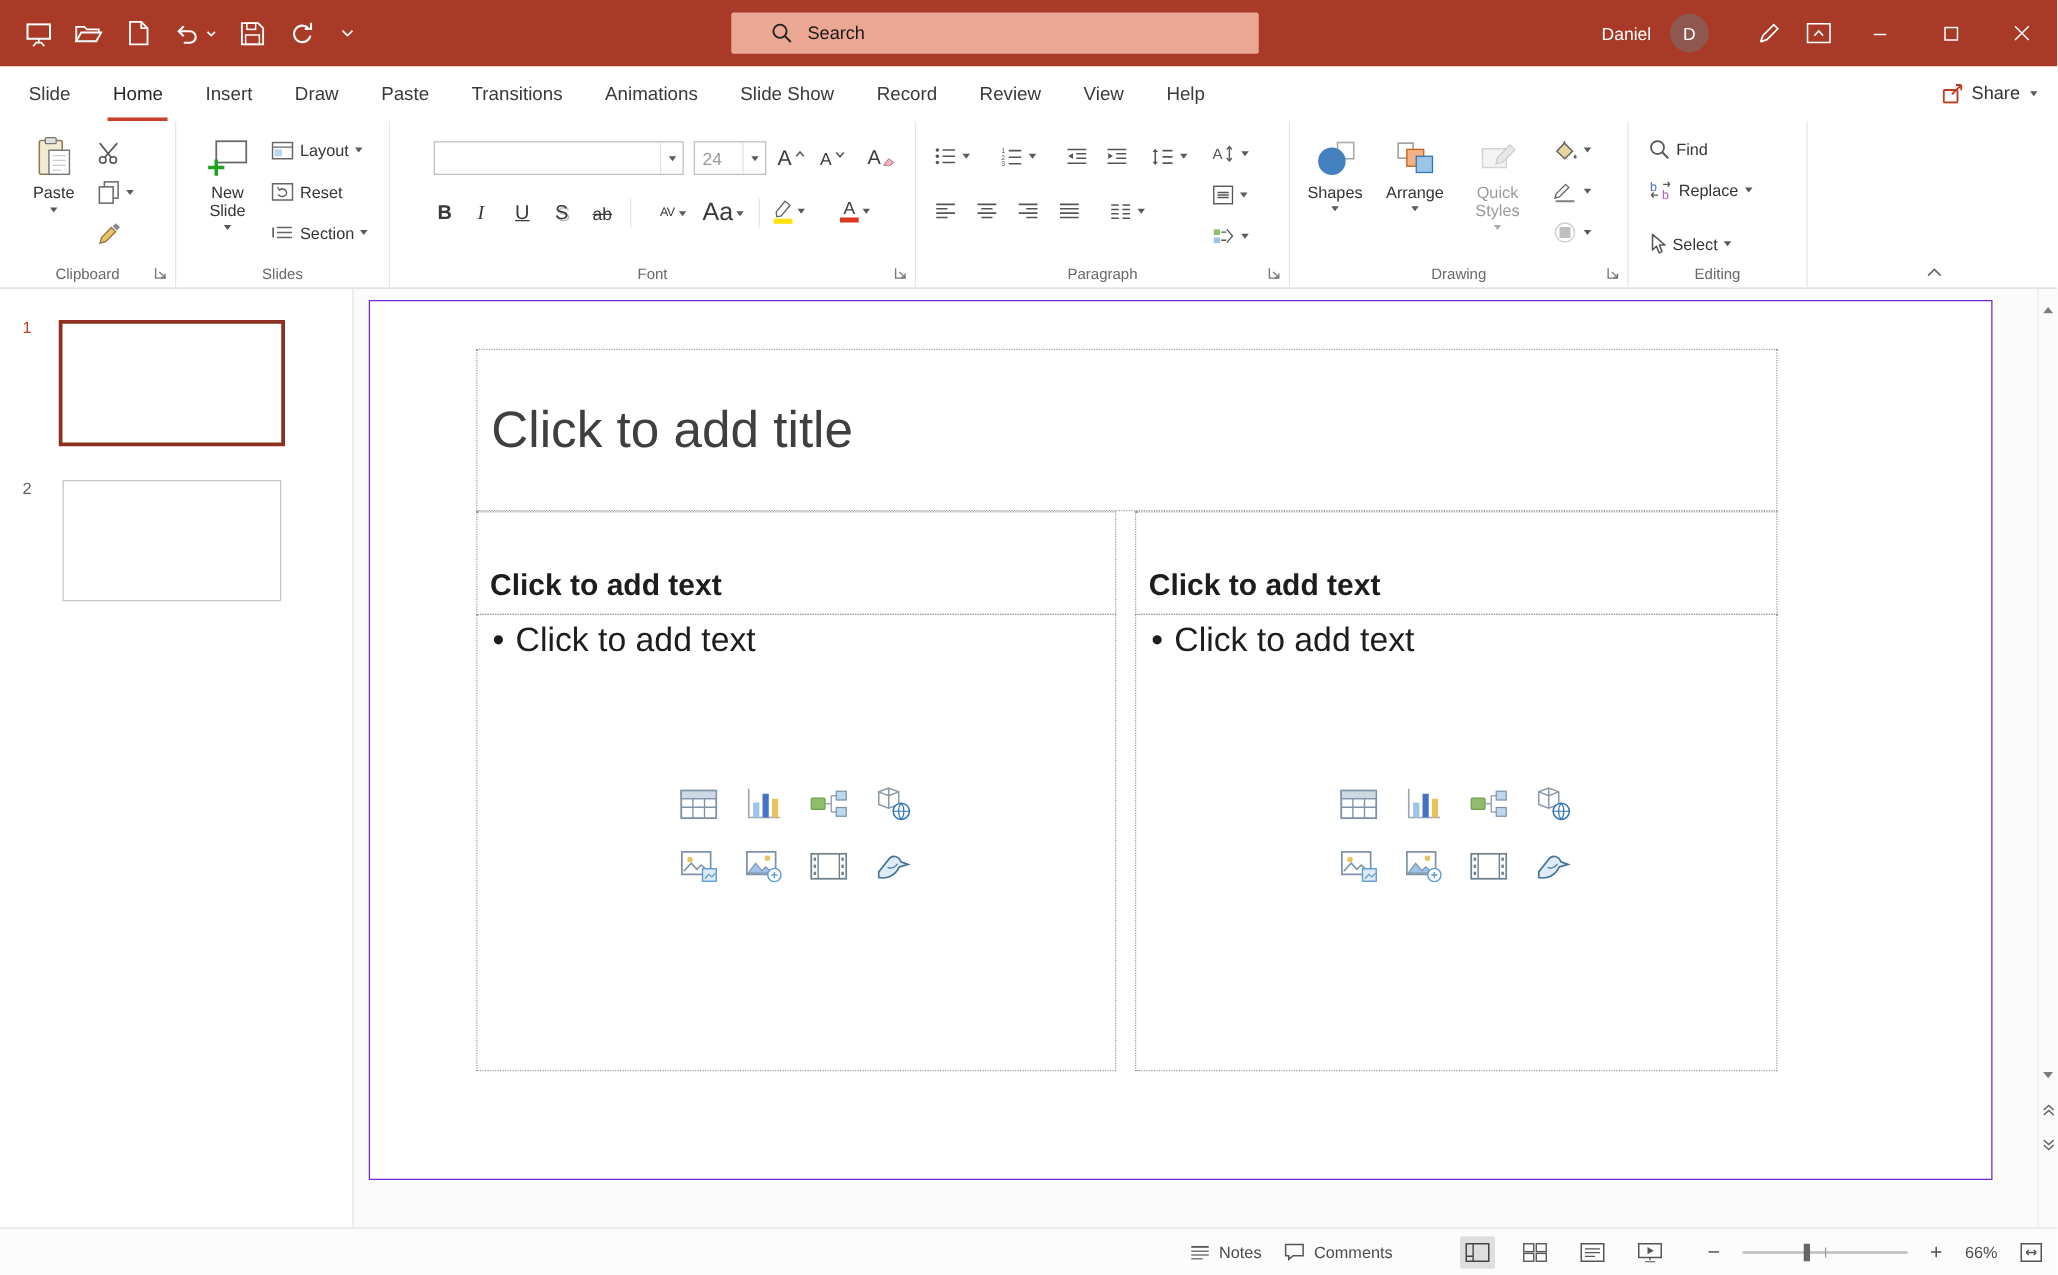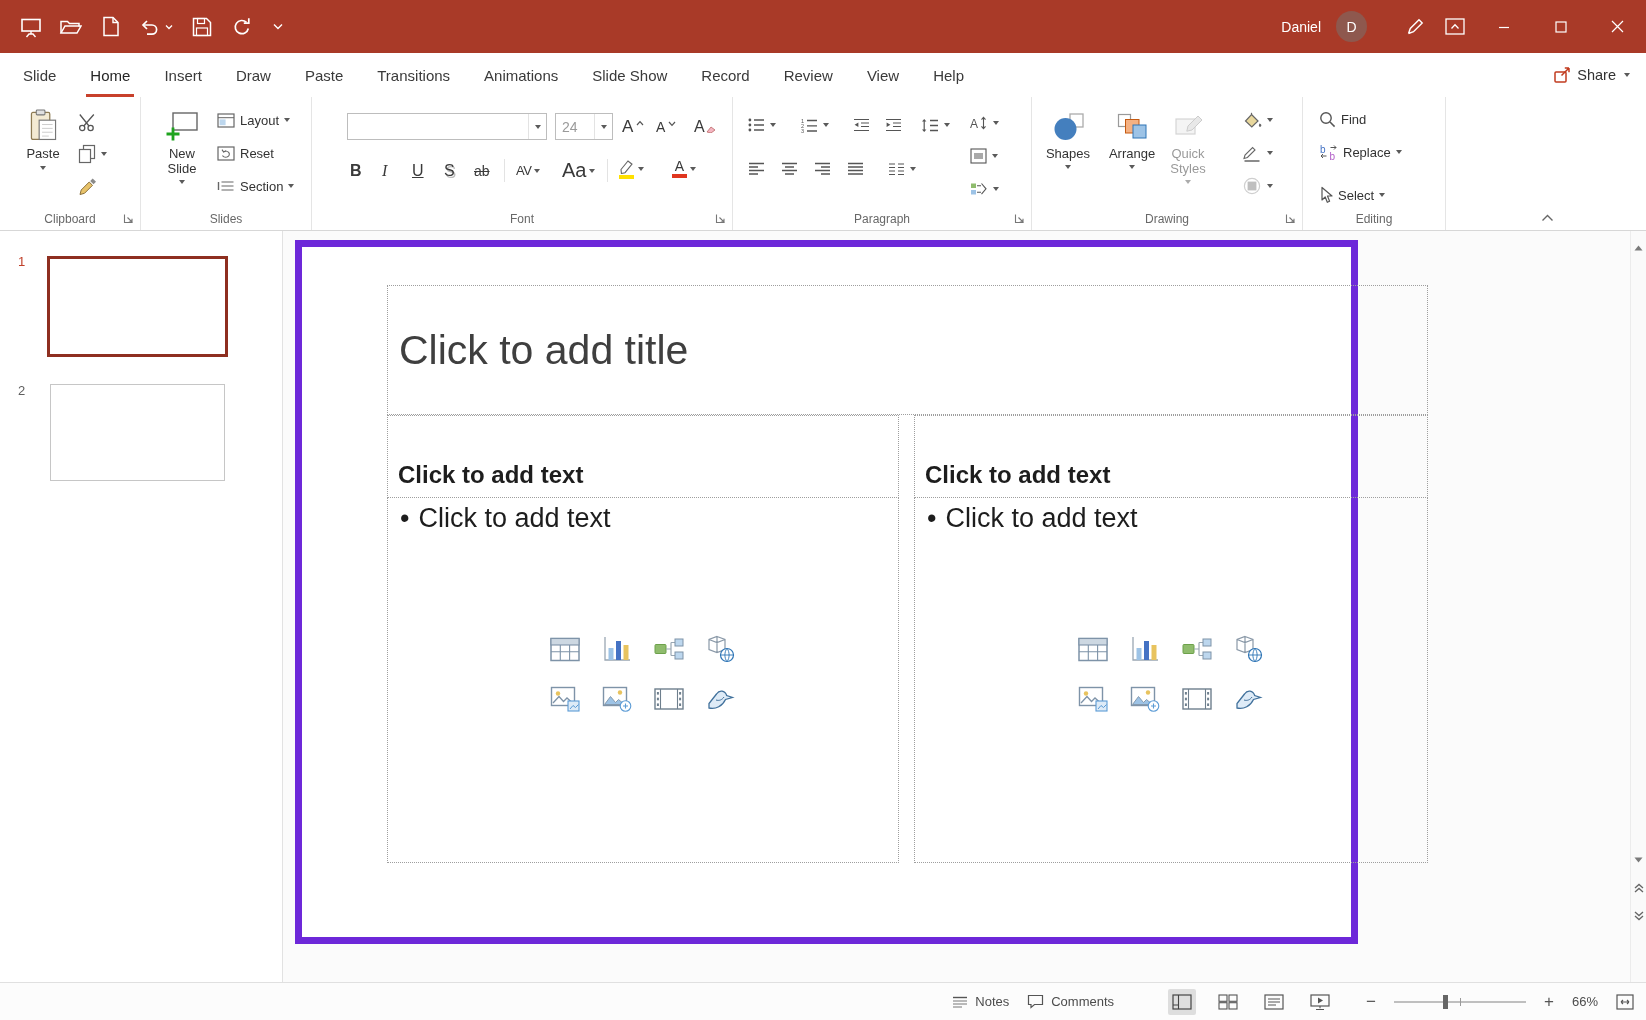--- a/index.html
+++ b/index.html
@@ -47,21 +47,21 @@
   .vsep{position:absolute;width:1px;background:#E3E3E3}
 
   
   .workspace{position:absolute;top:231px;left:0;width:100%;height:751px;background:#FBFBFB}
   .thumb-panel{position:absolute;left:0;top:0;width:283px;height:100%;background:#FFF;border-right:1px solid #E2E2E2;box-sizing:border-box}
   .thumb-num{position:absolute;font-size:13px}
   .thumb{position:absolute;background:#fff;box-sizing:border-box}
   .thumb.sel{border:3px solid #8E2F20}
   .thumb.unsel{border:1px solid #C6C6C6}
   .editor{position:absolute;left:283px;top:0;right:16px;bottom:0}
-  .slide{position:absolute;left:12px;top:9px;width:1063px;height:704px;background:#fff;border:7px solid #6d28d9;box-sizing:border-box}
+  .slide{position:absolute;left:12px;top:9px;width:1299px;height:704px;background:#fff;border:1px solid #6d28d9;box-sizing:border-box}
   .ph{position:absolute;border:1px dotted #9E9E9E;box-sizing:border-box}
   .title-text{position:absolute;left:11px;top:50%;transform:translateY(-50%);font-size:41px;font-weight:300;color:#3F3F3F}
   .cap-text{position:absolute;left:10px;bottom:8px;font-size:24px;font-weight:700;color:#1d1d1d}
   .bullet-line{position:absolute;left:12px;top:5px;display:flex;align-items:baseline;gap:9px;font-size:27px;color:#1d1d1d}
   .ph-icons{position:absolute;left:50%;top:136px;transform:translateX(-50%);display:grid;grid-template-columns:repeat(4,34px);gap:20px 18px;justify-items:center;align-items:center}
   .ph-ic{width:34px;height:30px;display:flex;align-items:center;justify-content:center}
 
   
   .vscroll{position:absolute;right:0;top:0;width:16px;height:100%;background:#FAFAFA;border-left:1px solid #ECECEC;box-sizing:border-box}
   .sc-btn{position:absolute;left:0;width:15px;height:22px;display:flex;align-items:center;justify-content:center}
@@ -125,20 +125,27 @@
         <svg width="20" height="20" viewBox="0 0 20 20">
             <path d="M16.3 11.5 a6.6 6.6 0 1 1-1.8-6.1" fill="none" stroke="#fff" stroke-width="1.7"></path>
             <path d="M16.8 1.2 v5 h-5" fill="none" stroke="#fff" stroke-width="1.7"></path>
           </svg>
       </span>
       <span class="tb-btn" style="width:26px">
         <svg width="10" height="7" viewBox="0 0 10 7">
             <path d="M1 1.5 l4 4 4-4" fill="none" stroke="#fff" stroke-width="1.4"></path>
           </svg>
       </span>
+    </div>
+    <div class="search-box">
+      <svg width="17" height="17" viewBox="0 0 17 17">
+          <circle cx="7" cy="7" r="5.3" fill="none" stroke="#222" stroke-width="1.5"></circle>
+          <path d="M11 11 l4.6 4.6" stroke="#222" stroke-width="1.6"></path>
+        </svg>
+      <span class="stext">Search</span>
     </div>
     <div class="tb-right">
       <span class="user-name">Daniel</span>
       <span class="avatar">D</span>
       <span class="tb-tool">
         <svg width="19" height="19" viewBox="0 0 19 19">
             <path d="M2.5 16.5 l1.8-5 8.7-8.7 3.2 3.2 -8.7 8.7 -5 1.8" fill="none" stroke="#fff" stroke-width="1.4"></path>
           </svg>
       </span>
       <span class="tb-tool">
@@ -314,21 +321,21 @@
       <div class="fbtn" style="left:100px;top:60px;text-decoration:underline;font-size:16px">
           <span>U</span>
         </div>
       <div class="fbtn" style="left:132px;top:60px;font-size:16px;text-shadow:1.5px 1.5px 0 #BDBDBD">
           <span>S</span>
         </div>
       <div class="fbtn" style="left:162px;top:60px;font-size:14px;text-decoration:line-through">
           <span>ab</span>
         </div>
       <div class="vsep" style="left:192px;top:62px;height:23px"></div>
-      <div class="fbtn" style="left:204px;top:60px;font-size:13px;letter-spacing:-.5px">
+      <div class="fbtn" style="left:216px;top:60px;font-size:10px;letter-spacing:-.5px">
         <span>AV</span>
           <span class="cv"></span>
       </div>
       <div class="fbtn" style="left:250px;top:60px;font-size:20px">
         <span>Aa</span>
           <span class="cv"></span>
       </div>
       <div class="vsep" style="left:295px;top:62px;height:23px"></div>
       <div class="fbtn" style="left:306px;top:58px">
         <span class="colicon">
@@ -467,21 +474,21 @@
         <span class="bicon">
           <svg width="31" height="29" viewBox="0 0 31 29">
               <rect x="1.5" y="1.5" width="12" height="12" fill="#fff" stroke="#9A9A9A" stroke-width="1.2"></rect>
               <rect x="8.5" y="6.5" width="13.5" height="13.5" fill="#F4B183" stroke="#C55A11" stroke-width="1"></rect>
               <rect x="16" y="12" width="13" height="13" fill="#9DC3E6" stroke="#2E75B6" stroke-width="1"></rect>
             </svg>
         </span>
         <span>Arrange</span>
         <span class="cv" style="margin-top:3px"></span>
       </div>
-      <div class="bigbtn disabled" style="left:128px;top:7px;width:56px">
+      <div class="bigbtn disabled" style="left:138px;top:7px;width:56px">
         <span class="bicon">
           <svg width="31" height="29" viewBox="0 0 31 29">
               <rect x="3" y="6" width="19" height="15" f="" fill="#EBEBEB" stroke="#ABABAB" stroke-width="1.2"></rect>
               <path d="M25 3 l4 4 -10 10 -5.2 1.2 1.2-5.2 Z" fill="#D3D3D3" stroke="#9a9a9a" stroke-width="1"></path>
             </svg>
         </span>
         <span>Quick Styles</span>
         <span class="cv" style="margin-top:3px"></span>
       </div>
       <div class="ibtn" style="left:210px;top:11px">

